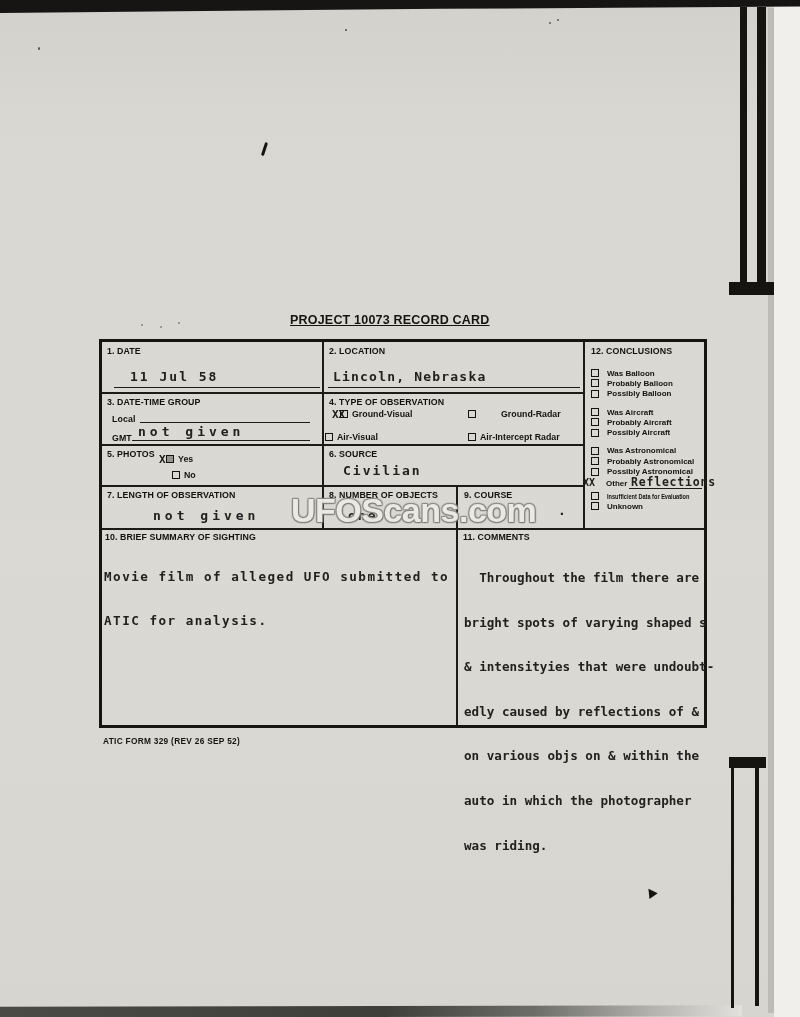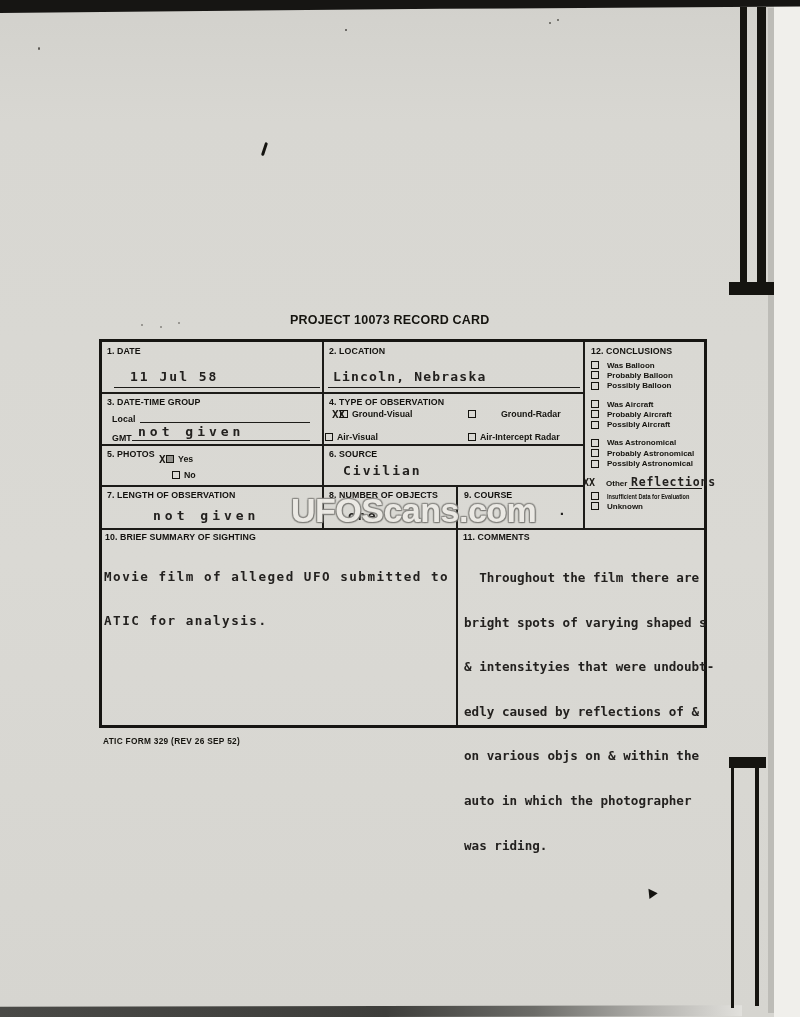--- a/index.html
+++ b/index.html
@@ -9,21 +9,21 @@
          background:linear-gradient(180deg,#d2d1cc 0%,#d8d7d2 12%,#dad9d4 55%,#d6d5d0 100%);}
   .edge-shade{position:absolute;left:768px;top:8px;width:6px;height:1005px;background:#bdbcb7;}
   .edge-white{position:absolute;left:774px;top:6px;width:26px;height:1011px;background:#f0efeb;}
   .band-top{position:absolute;left:0;top:0;width:800px;height:13px;background:#161513;
             clip-path:polygon(0 0,100% 0,100% 50%,55% 68%,0 100%);}
   .band-bottom{position:absolute;left:0;top:1006px;width:742px;height:11px;
                background:linear-gradient(90deg,#4a4a47 0%,#3e3e3b 52%,#6c6c68 72%,#b4b3af 88%,#e2e1dd 100%);
                transform:rotate(-0.12deg);}
   .art{position:absolute;background:#151410;}
   .speck{position:absolute;border-radius:50%;}
-  .title{position:absolute;left:290px;top:313px;font-size:12.5px;font-weight:bold;letter-spacing:.2px;}
+  .title{position:absolute;left:290px;top:313px;font-size:12.5px;font-weight:bold;letter-spacing:.2px;text-decoration:underline;}
   .footer{position:absolute;left:103px;top:736px;font-size:8.3px;font-weight:bold;letter-spacing:.3px;}
   .card{position:absolute;left:99px;top:339px;width:608px;height:389px;border:3px solid #161512;box-sizing:border-box;}
   .cell{position:absolute;box-sizing:border-box;}
   .br{border-right:2px solid #1c1b18;}
   .bb{border-bottom:2px solid #1c1b18;}
   .flabel{position:absolute;font-size:8.8px;font-weight:bold;letter-spacing:.1px;white-space:nowrap;color:#12110e;}
   .typed{position:absolute;font-family:"DejaVu Sans Mono","Liberation Mono",monospace;
          font-weight:bold;font-size:13px;color:#23211f;white-space:pre;}
   .ls1{letter-spacing:1.2px;}.ls2{letter-spacing:2px;}.ls4{letter-spacing:4px;}
   .wline{position:absolute;border-top:1.6px solid #1d1c19;}
@@ -83,21 +83,21 @@
 
     <div class="cell br bb" style="left:222px;top:0;width:261px;height:52px;">
       <span class="flabel" style="left:5px;top:4px;">2. LOCATION</span>
       <span class="typed ls1" style="left:9px;top:27px;">Lincoln, Nebraska</span>
       <div class="wline" style="left:4px;top:45px;width:252px;"></div>
     </div>
 
     <div class="cell bb" style="left:483px;top:0;width:119px;height:188px;">
       <span class="flabel" style="left:6px;top:4px;">12. CONCLUSIONS</span>
       <div class="c-list">
-        <div class="c-grp" style="margin-top:0;">
+        <div class="c-grp" style="margin-top:8px;">
           <div class="c-row">
               <span class="cbx"></span>
               <span class="c-lab">Was Balloon</span>
             </div>
           <div class="c-row">
               <span class="cbx"></span>
               <span class="c-lab">Probably Balloon</span>
             </div>
           <div class="c-row">
               <span class="cbx"></span>

